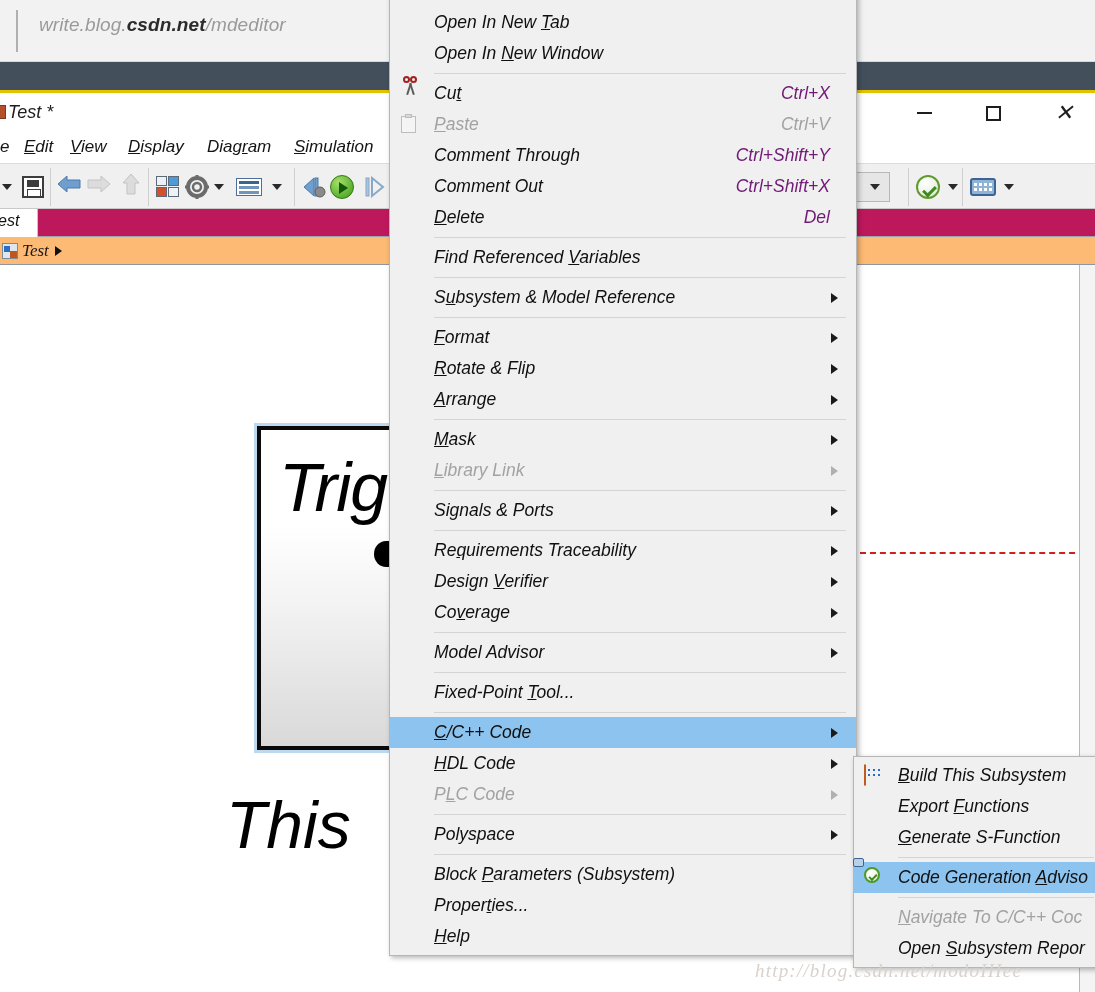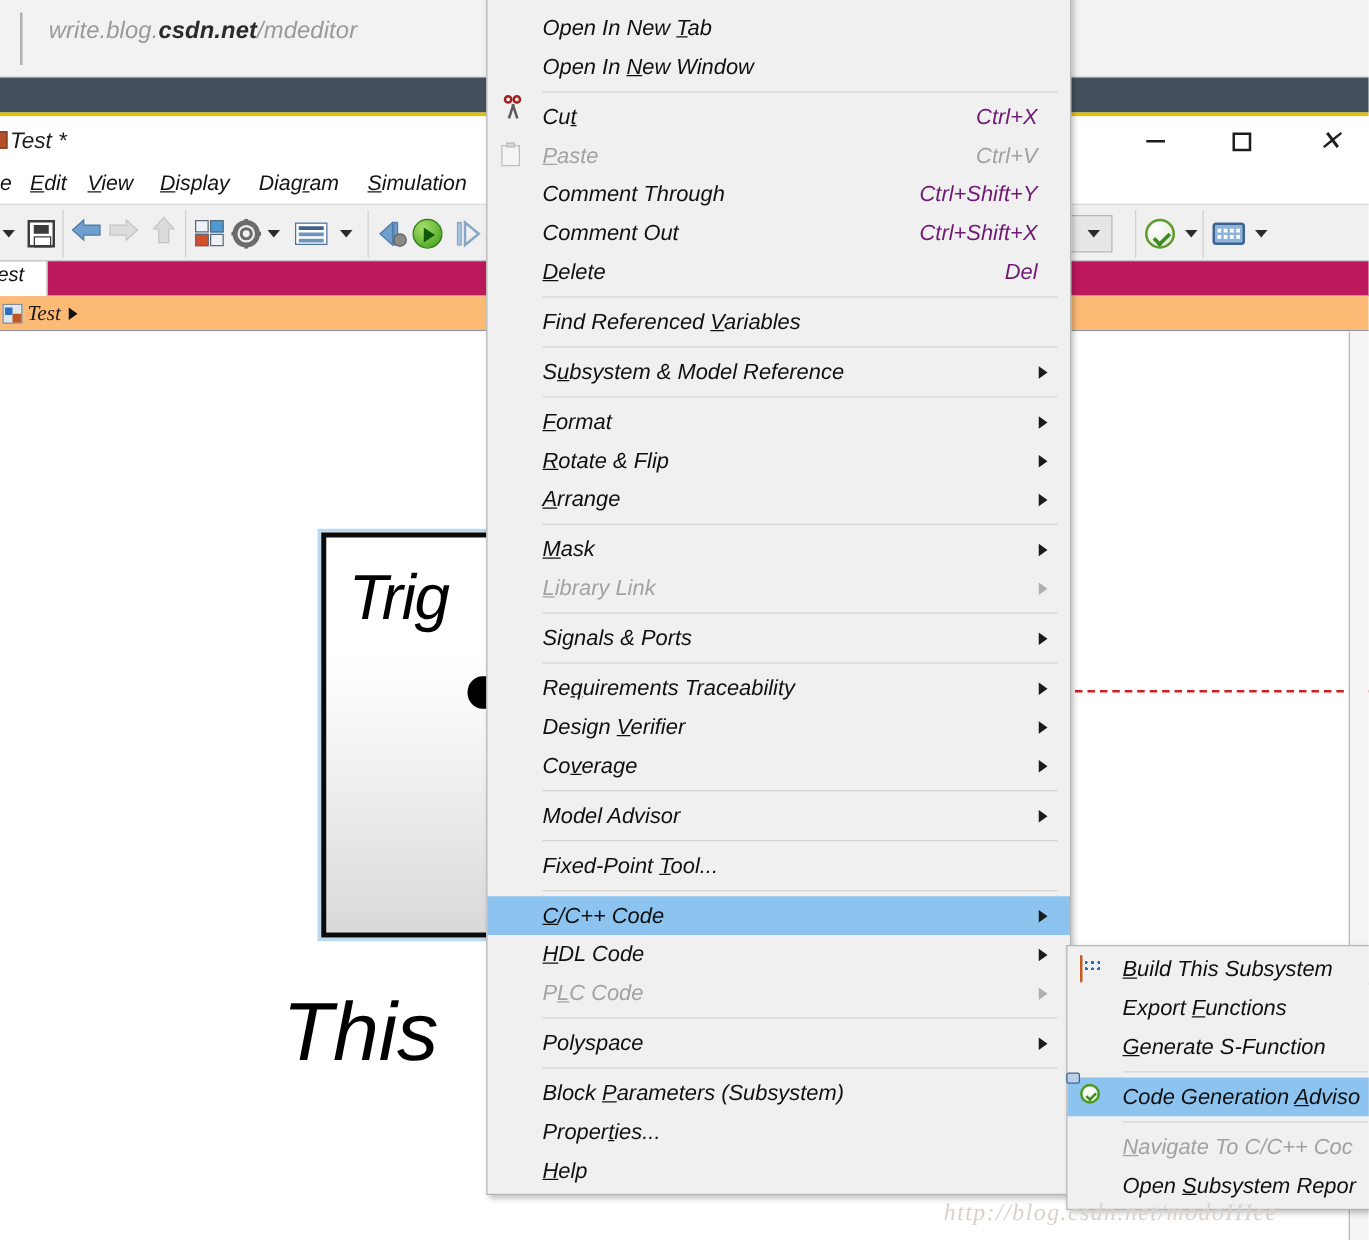--- a/index.html
+++ b/index.html
@@ -163,21 +163,21 @@
     position: absolute; left: 0; top: 0; width: 300px; height: 330px;
     border: 3px solid #bcd9f2;
   }
   .blk-body {
     position: absolute; left: 3px; top: 3px; width: 294px; height: 324px;
     border: 4px solid #0a0a0a;
     background: linear-gradient(to bottom, #ffffff 0%, #ffffff 30%, #f3f3f3 55%, #d9d9d9 100%);
   }
   .blk-label {
     position: absolute; left: 18px; top: 18px;
-    font-size: 51px; color: #000; letter-spacing: -1px;
+    font-size: 68px; color: #000; letter-spacing: -1px;
   }
   .blk-port {
     position: absolute; left: 120px; top: 118px;
     width: 24px; height: 26px; background: #000;
     border-radius: 50% 0 0 50%;
   }
   .blk-port:after {
     content:''; position:absolute; right:-11px; top:7px;
     border-left: 12px solid #000; border-top: 7px solid transparent; border-bottom: 7px solid transparent;
   }

